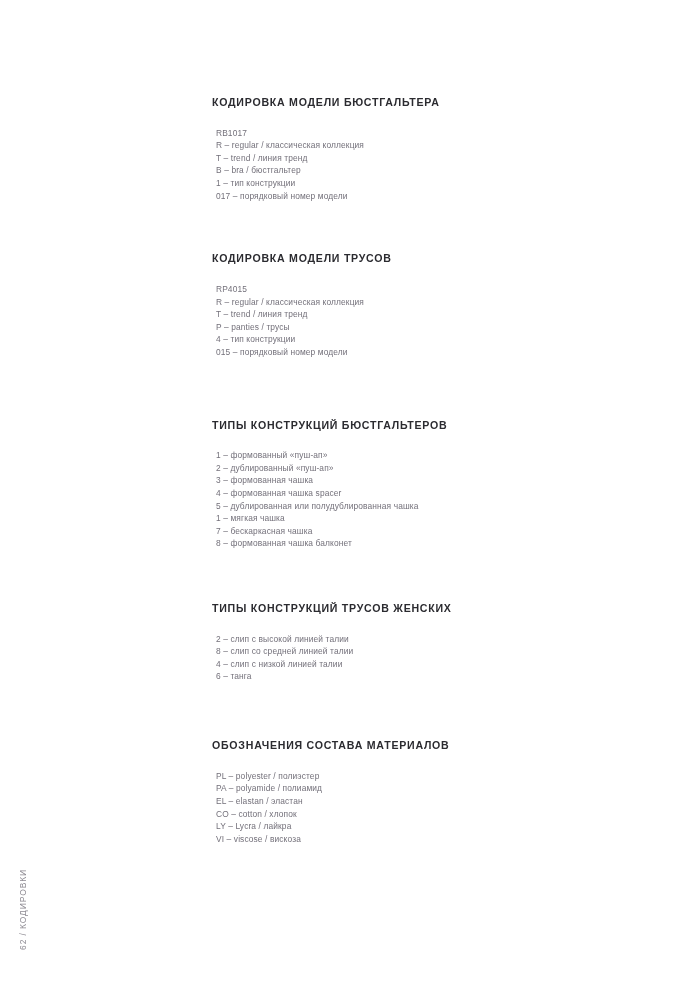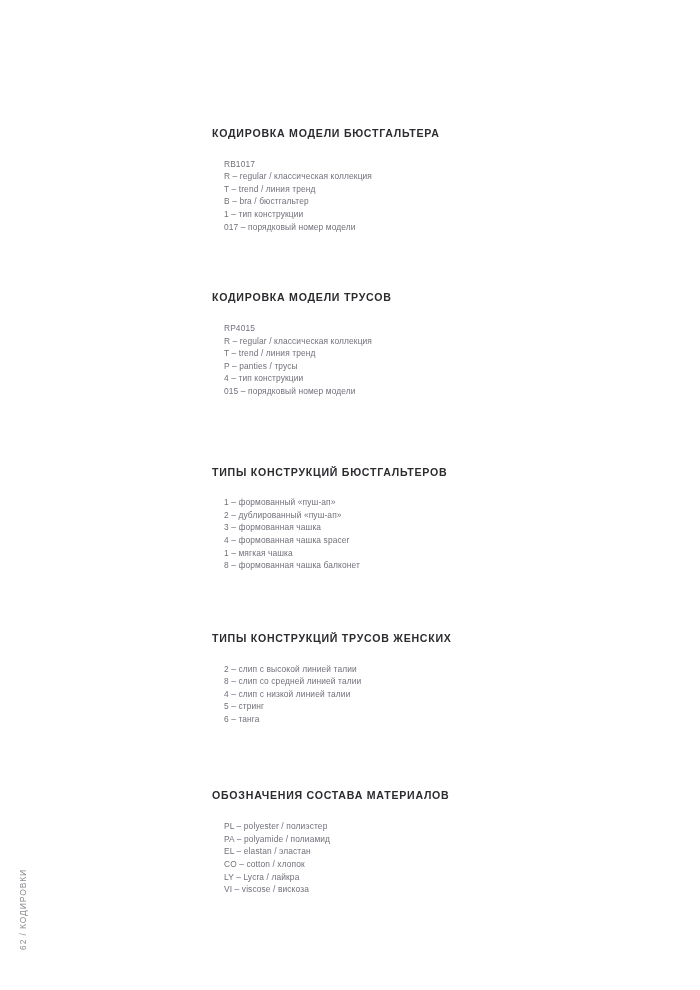--- a/index.html
+++ b/index.html
@@ -33,40 +33,40 @@
     font-size: 8.5px;
     letter-spacing: 0.9px;
     color: #8d8a92;
     font-family: "Liberation Sans", sans-serif;
   }
 
   
   .content {
     position: absolute;
     left: 212px;
-    top: 127px;
+    top: 96px;
     width: 420px;
   }
 
   .section {
     margin-bottom: 0;
   }
 
   .section-title {
     font-size: 10.6px;
     letter-spacing: 0.75px;
     color: #2b2b30;
     font-weight: 600;
     margin: 0 0 18px 0;
     line-height: 1.2;
     white-space: nowrap;
   }
 
   .section-list {
-    margin: 12px;
+    margin: 4px;
     padding: 0;
     list-style: none;
   }
 
   .section-list li {
     font-size: 8.4px;
     line-height: 12.6px;
     color: #73707a;
     letter-spacing: 0.12px;
     white-space: nowrap;
@@ -114,34 +114,35 @@
 
     <div class="sec-gap-2"></div>
 
     <div class="section">
       <h2 class="section-title">ТИПЫ КОНСТРУКЦИЙ БЮСТГАЛЬТЕРОВ</h2>
       <ul class="section-list">
         <li>1 – формованный «пуш-ап»</li>
         <li>2 – дублированный «пуш-ап»</li>
         <li>3 – формованная чашка</li>
         <li>4 – формованная чашка spacer</li>
+        <li>5 – дублированная или полудублированная чашка</li>
         <li>1 – мягкая чашка</li>
+        <li>7 – бескаркасная чашка</li>
         <li>8 – формованная чашка балконет</li>
       </ul>
     </div>
 
     <div class="sec-gap-3"></div>
 
     <div class="section">
       <h2 class="section-title">ТИПЫ КОНСТРУКЦИЙ ТРУСОВ ЖЕНСКИХ</h2>
       <ul class="section-list">
         <li>2 – слип с высокой линией талии</li>
         <li>8 – слип со средней линией талии</li>
         <li>4 – слип с низкой линией талии</li>
-        <li>5 – стринг</li>
         <li>6 – танга</li>
       </ul>
     </div>
 
     <div class="sec-gap-4"></div>
 
     <div class="section">
       <h2 class="section-title">ОБОЗНАЧЕНИЯ СОСТАВА МАТЕРИАЛОВ</h2>
       <ul class="section-list">
         <li>PL – polyester / полиэстер</li>

